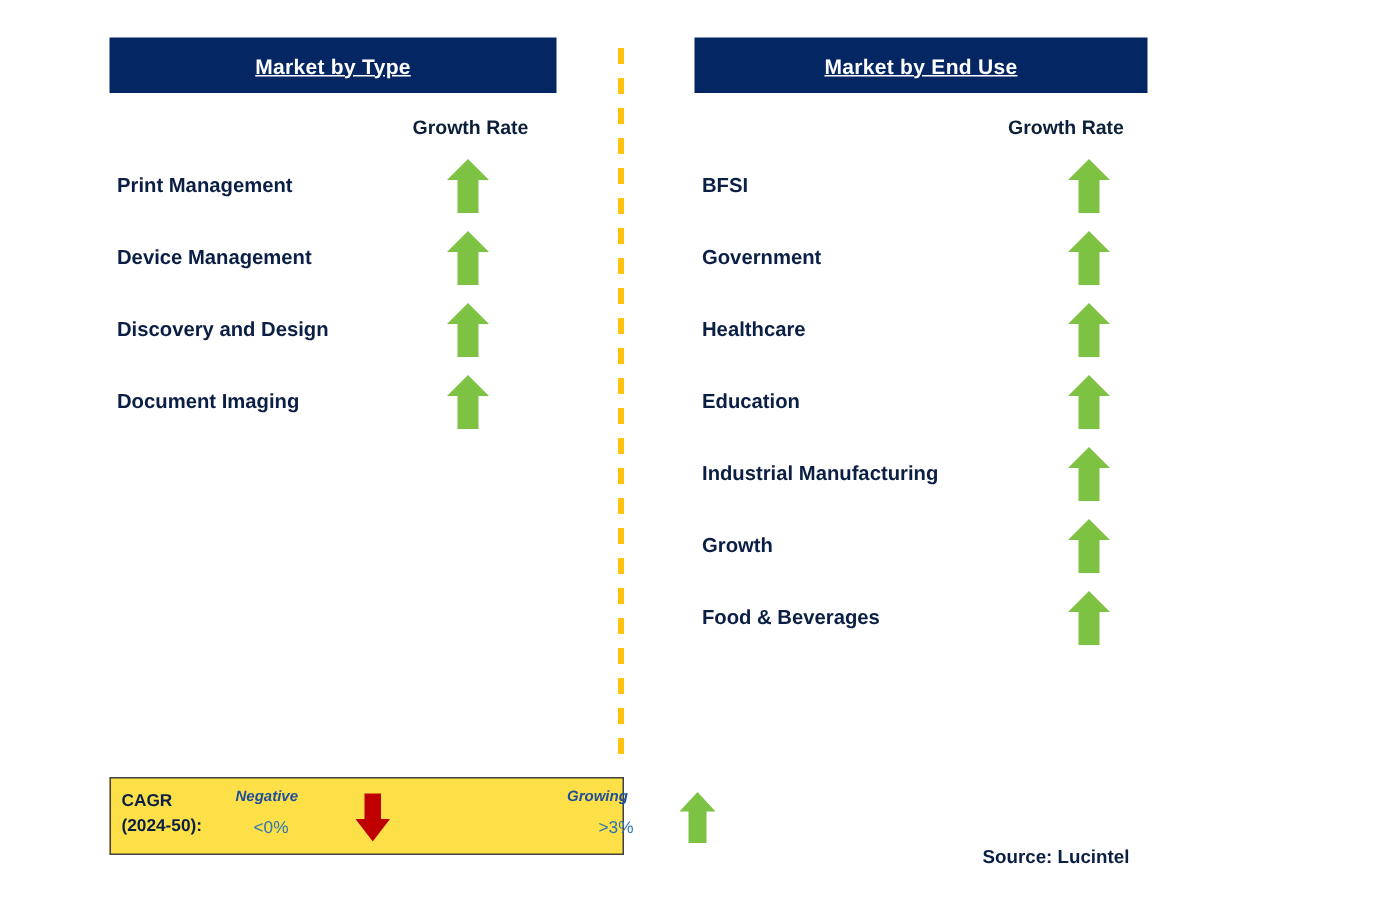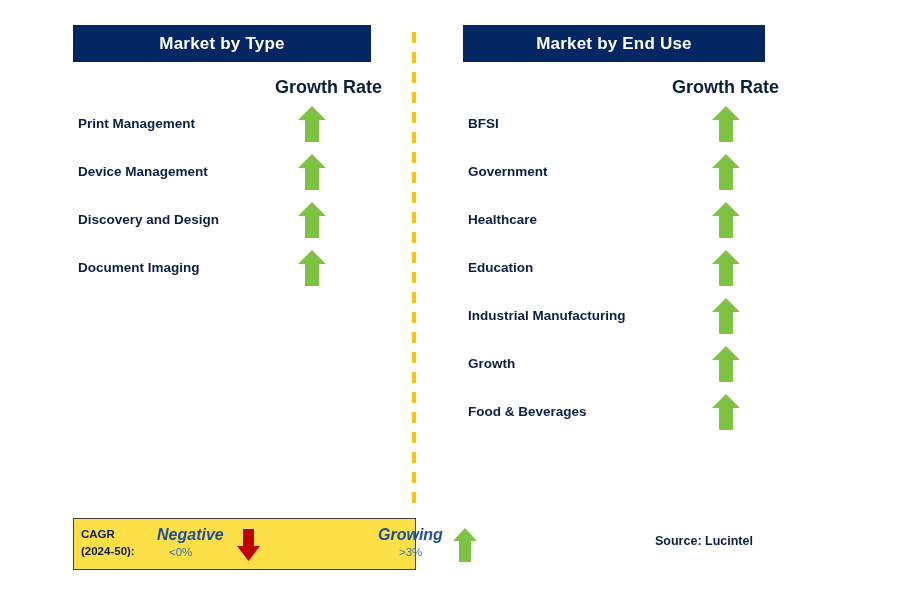--- a/index.html
+++ b/index.html
@@ -19,31 +19,32 @@
   .header-bar {
     position: absolute;
     height: 37px;
     background: #042663;
     display: flex;
     align-items: center;
     justify-content: center;
   }
   .header-bar .header-title {
     color: #ffffff;
-    font-size: 17px;
+    font-size: 14px;
     font-weight: bold;
     letter-spacing: 0.2px;
+    text-decoration: underline;
   }
   #header-left  { left: 73px;  top: 25px; width: 298px; }
   #header-right { left: 463px; top: 25px; width: 302px; }
 
   
   .growth-rate-label {
     position: absolute;
-    font-size: 18px;
+    font-size: 13px;
     font-weight: bold;
     color: #0b1f3a;
     white-space: nowrap;
   }
   #growth-left  { left: 275px; top: 77px; }
   #growth-right { left: 672px; top: 77px; }
 
   
   .column {
     position: absolute;
@@ -119,21 +120,21 @@
     top: 7px;
     font-size: 11.5px;
     font-weight: bold;
     color: #0b1f44;
     line-height: 17px;
   }
   .legend-group { position: absolute; top: 0; height: 100%; }
   .legend-name {
     position: absolute;
     top: 7px;
-    font-size: 16px;
+    font-size: 10px;
     font-style: italic;
     font-weight: bold;
     color: #1F4E9C;
     white-space: nowrap;
   }
   .legend-value {
     position: absolute;
     top: 27px;
     font-size: 11.5px;
     color: #2E74B5;
@@ -156,21 +157,21 @@
   
   #legend-growing { left: 298px; width: 110px; }
   #legend-growing .legend-name  { left: 6px; }
   #legend-growing .legend-value { left: 27px; }
   #legend-growing .legend-icon  { left: 80px; top: 8px; width: 26px; height: 36px; }
 
   
   #source-note {
     position: absolute;
     left: 655px;
-    top: 534px;
+    top: 564px;
     font-size: 12.5px;
     font-weight: bold;
     color: #0b1f44;
     white-space: nowrap;
   }
 </style>
 </head>
 <body>
 
 <div class="header-bar" id="header-left">

